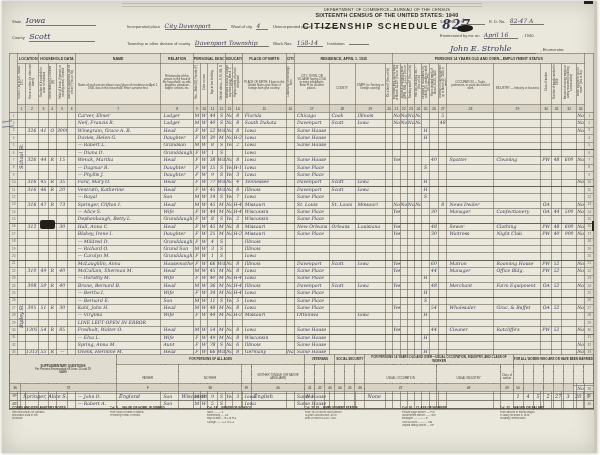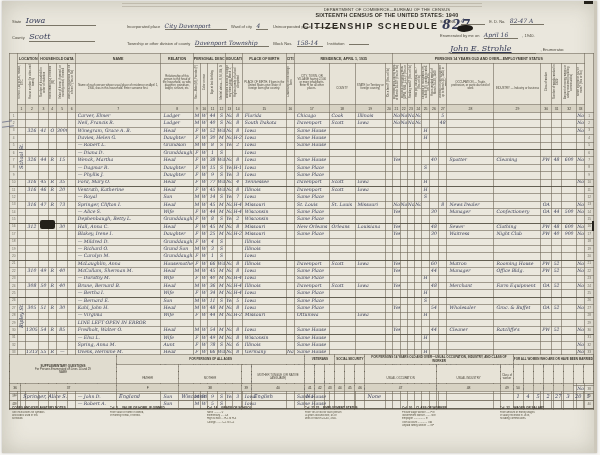--- a/index.html
+++ b/index.html
@@ -112,21 +112,21 @@
       <span class="u hw med" style="width:24px;">4</span>
       <span class="hl">E. D. No.</span>
       <span class="u hw med" style="width:34px;">82-47 A</span>
     </div>
     <div class="fld" style="left:438px;top:22px;">
       <span class="hl">Enumerated by me on</span>
       <span class="u hw med" style="width:34px;">April 16</span>
       <span class="hl">, 1940.</span>
     </div>
     <div class="fld" style="left:448px;top:36px;">
-      <span class="u hw big" style="width:86px;text-decoration:underline;">John E. Strohle</span>
+      <span class="u hw big" style="width:86px;">John E. Strohle</span>
       <span class="hl">, Enumerator.</span>
     </div>
 
 
     <div class="blot" style="left:455px;top:24px;width:16px;height:7px;"></div>
   </div>
 
   <table class="main">
     <colgroup>
       <col style="width:8px">

